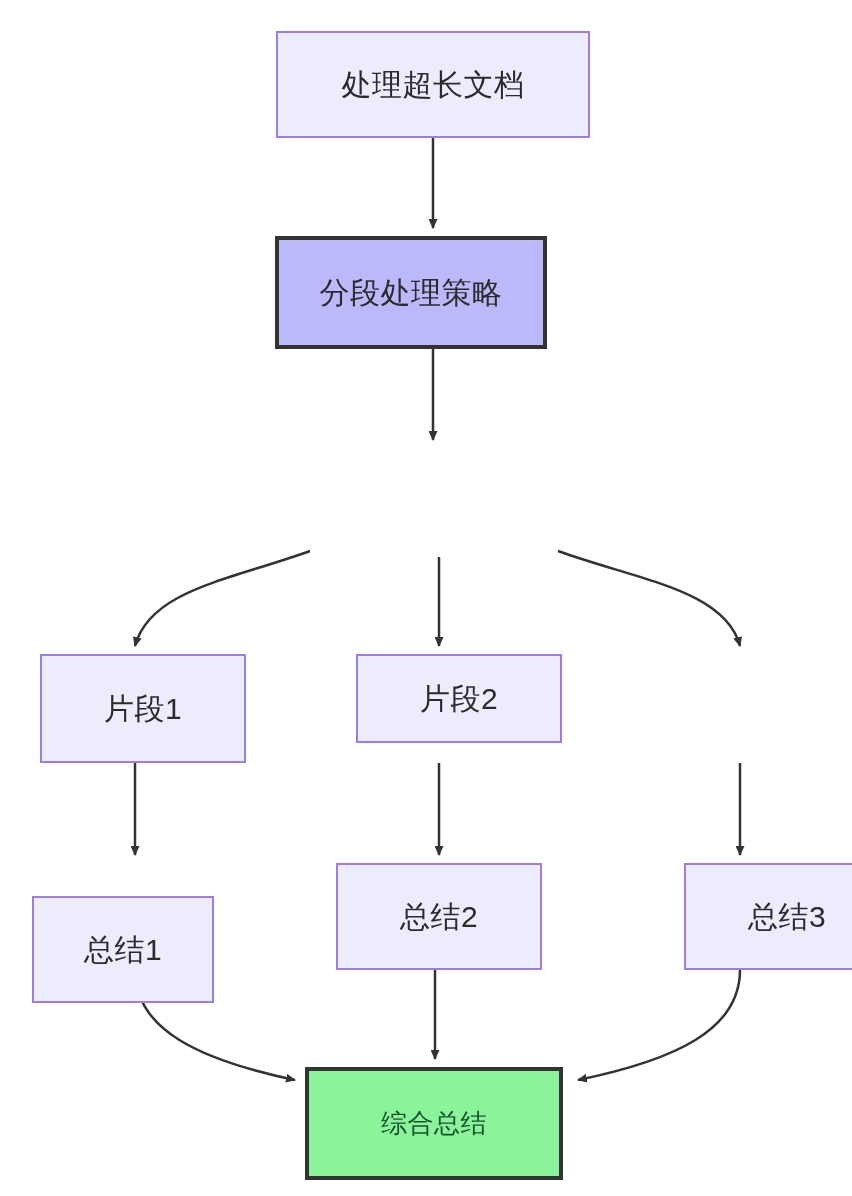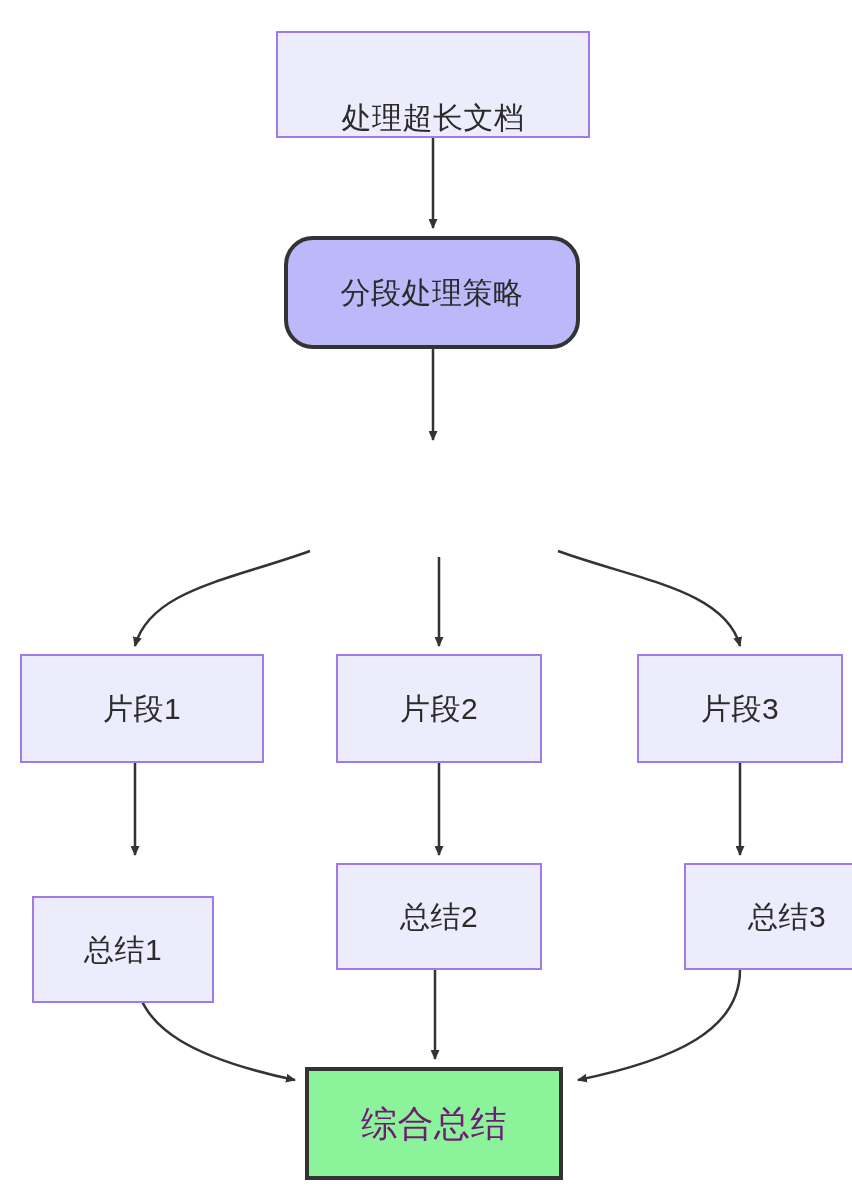--- a/index.html
+++ b/index.html
@@ -51,22 +51,22 @@
   .node-strategy {
     background: #bcb9fa;
     border: 4px solid #333333;
     color: #2b2b2b;
     font-size: 30px;
   }
   
   .node-final {
     background: #8bf49a;
     border: 4px solid #333333;
-    color: #701a75;
-    font-size: 36px;
+    color: #14532d;
+    font-size: 26px;
   }
 </style>
 </head>
 <body>
 
 <div id="diagram-root">
 
   <svg id="edge-layer" viewBox="0 0 852 1196" xmlns="http://www.w3.org/2000/svg">
     <defs>
       <marker id="arrowhead" markerWidth="10" markerHeight="9" refX="9" refY="4.5" orient="auto" markerUnits="userSpaceOnUse">
@@ -90,40 +90,37 @@
 
     <path d="M740,763 L740,855" fill="none" stroke="#333333" stroke-width="2.5" marker-end="url(#arrowhead)"></path>
 
     <path d="M135,970 C135,1030 200,1060 295,1080" fill="none" stroke="#333333" stroke-width="2.5" marker-end="url(#arrowhead)"></path>
 
     <path d="M435,970 L435,1059" fill="none" stroke="#333333" stroke-width="2.5" marker-end="url(#arrowhead)"></path>
 
     <path d="M740,970 C740,1030 675,1060 578,1080" fill="none" stroke="#333333" stroke-width="2.5" marker-end="url(#arrowhead)"></path>
   </svg>
 
-  <div class="node node-default" style="left:276px; top:31px; width:314px; height:107px;align-items:flex-end;">
+  <div class="node node-default" style="left:276px; top:31px; width:314px; height:107px;">
     <span class="node-label">处理超长文档</span>
   </div>
 
-  <div class="node node-strategy" style="left:284px; top:236px; width:296px; height:113px;border-radius:29px;">
+  <div class="node node-strategy" style="left:275px; top:236px; width:272px; height:113px;">
     <span class="node-label">分段处理策略</span>
   </div>
 
 
-  <div class="node node-default" style="left:20px; top:654px; width:244px; height:109px;">
+  <div class="node node-default" style="left:40px; top:654px; width:206px; height:109px;">
     <span class="node-label">片段1</span>
   </div>
 
-  <div class="node node-default" style="left:336px; top:654px; width:206px; height:109px;">
+  <div class="node node-default" style="left:356px; top:654px; width:206px; height:89px;">
     <span class="node-label">片段2</span>
   </div>
 
-  <div class="node node-default" style="left:637px; top:654px; width:206px; height:109px;">
-    <span class="node-label">片段3</span>
-  </div>
 
   <div class="node node-default" style="left:32px; top:896px; width:182px; height:107px;">
     <span class="node-label">总结1</span>
   </div>
 
   <div class="node node-default" style="left:336px; top:863px; width:206px; height:107px;text-align:right;">
     <span class="node-label">总结2</span>
   </div>
 
   <div class="node node-default" style="left:637px; top:863px; width:206px; height:107px;margin-left:47px;">

